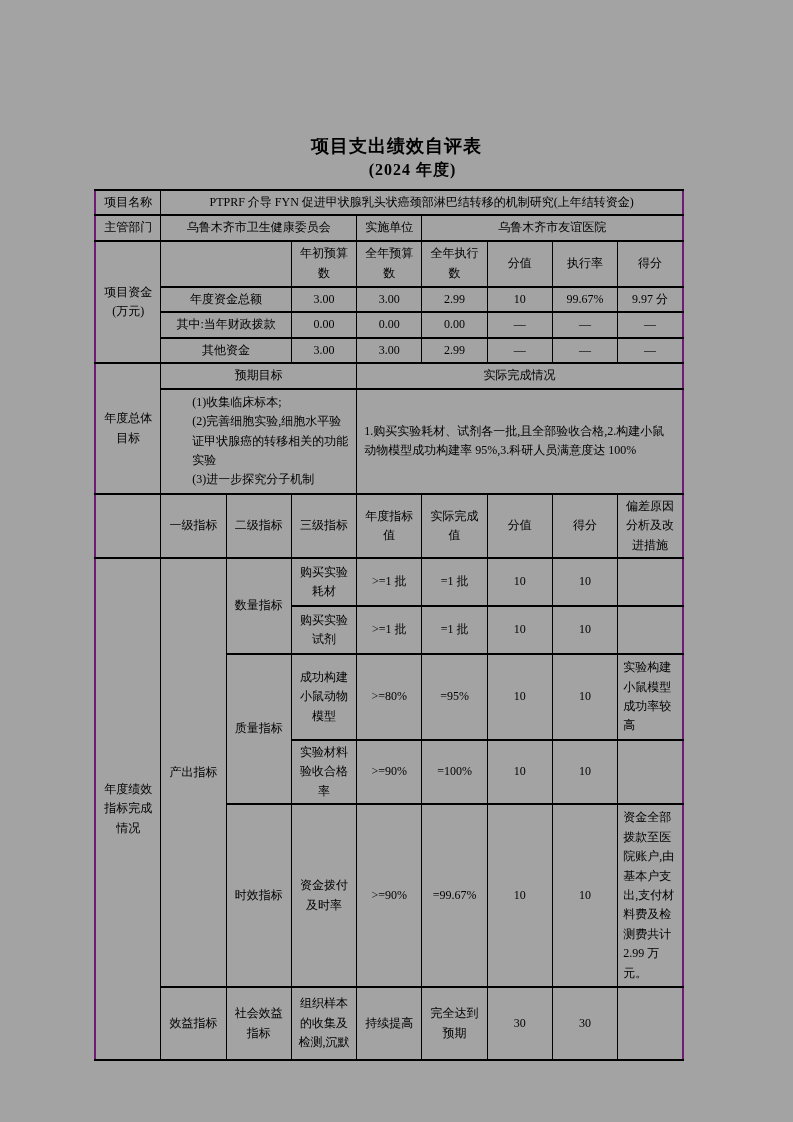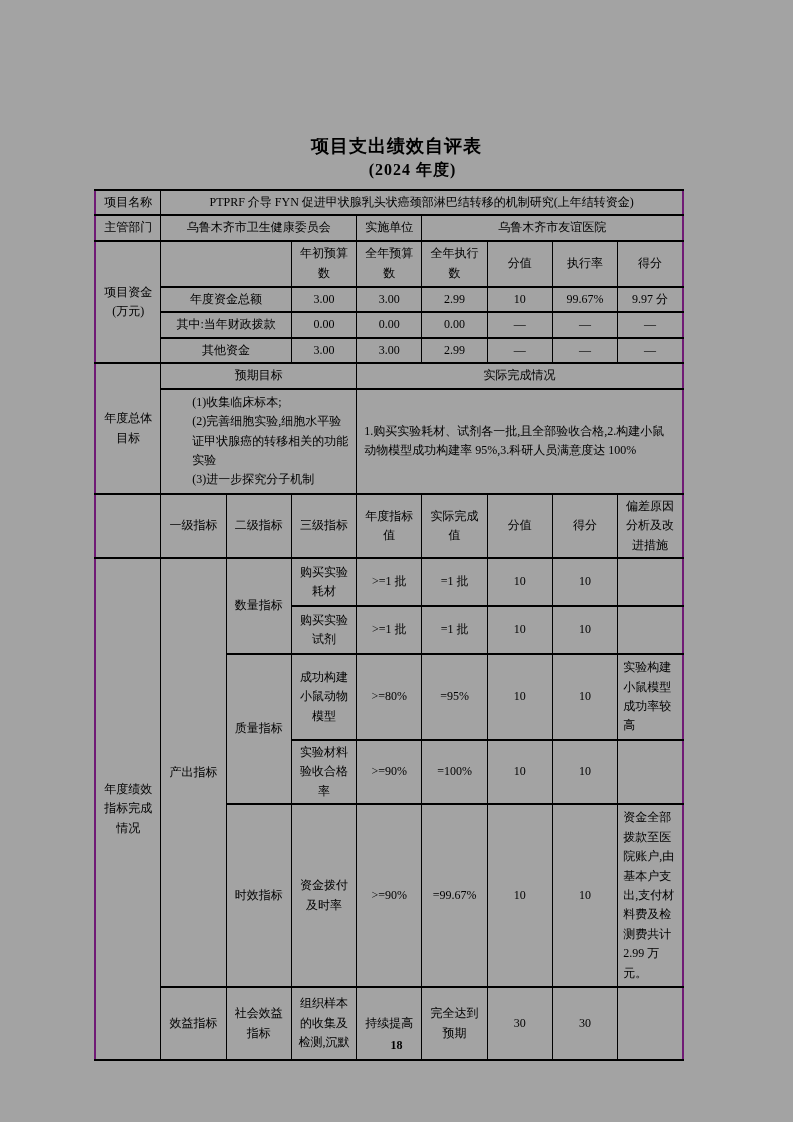--- a/index.html
+++ b/index.html
@@ -238,15 +238,14 @@
       <td>持续提高</td>
       <td>完全达到预期</td>
       <td>30</td>
       <td>30</td>
       <td></td>
     </tr>
 
   </tbody>
     </table>
 
-  <div class="page-number">18</div>
 
 </div>
 
 </body></html>

